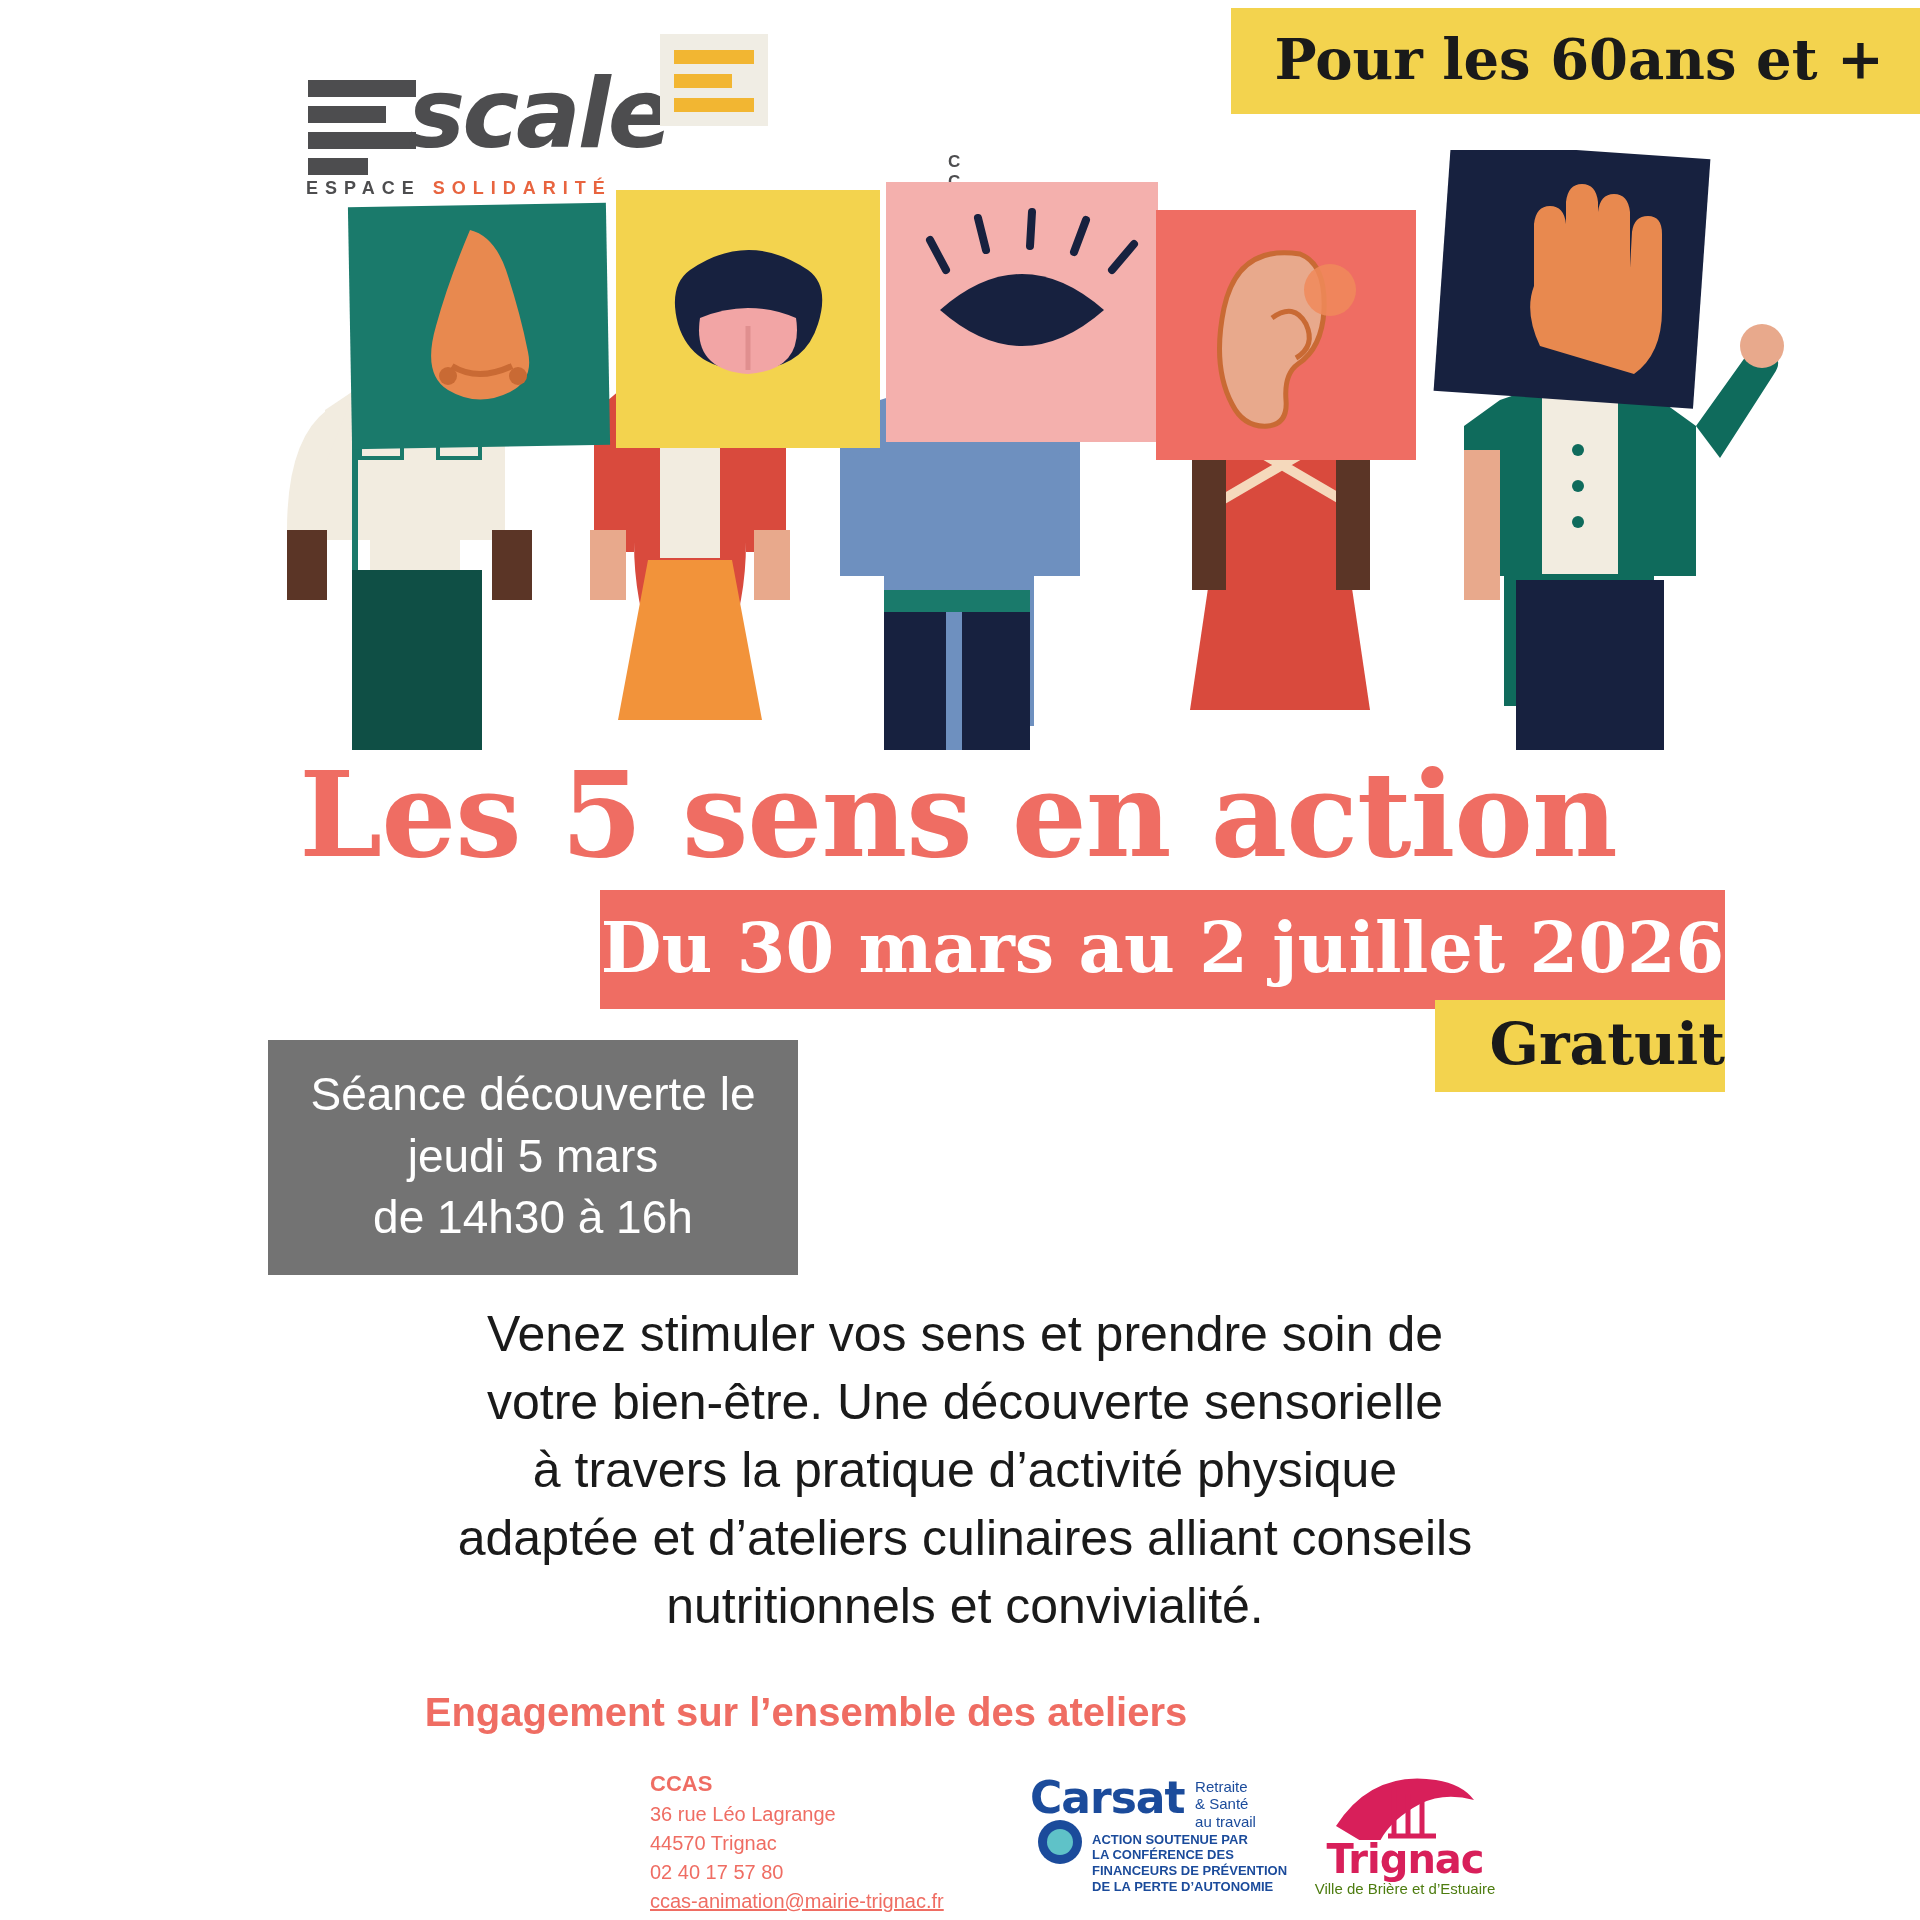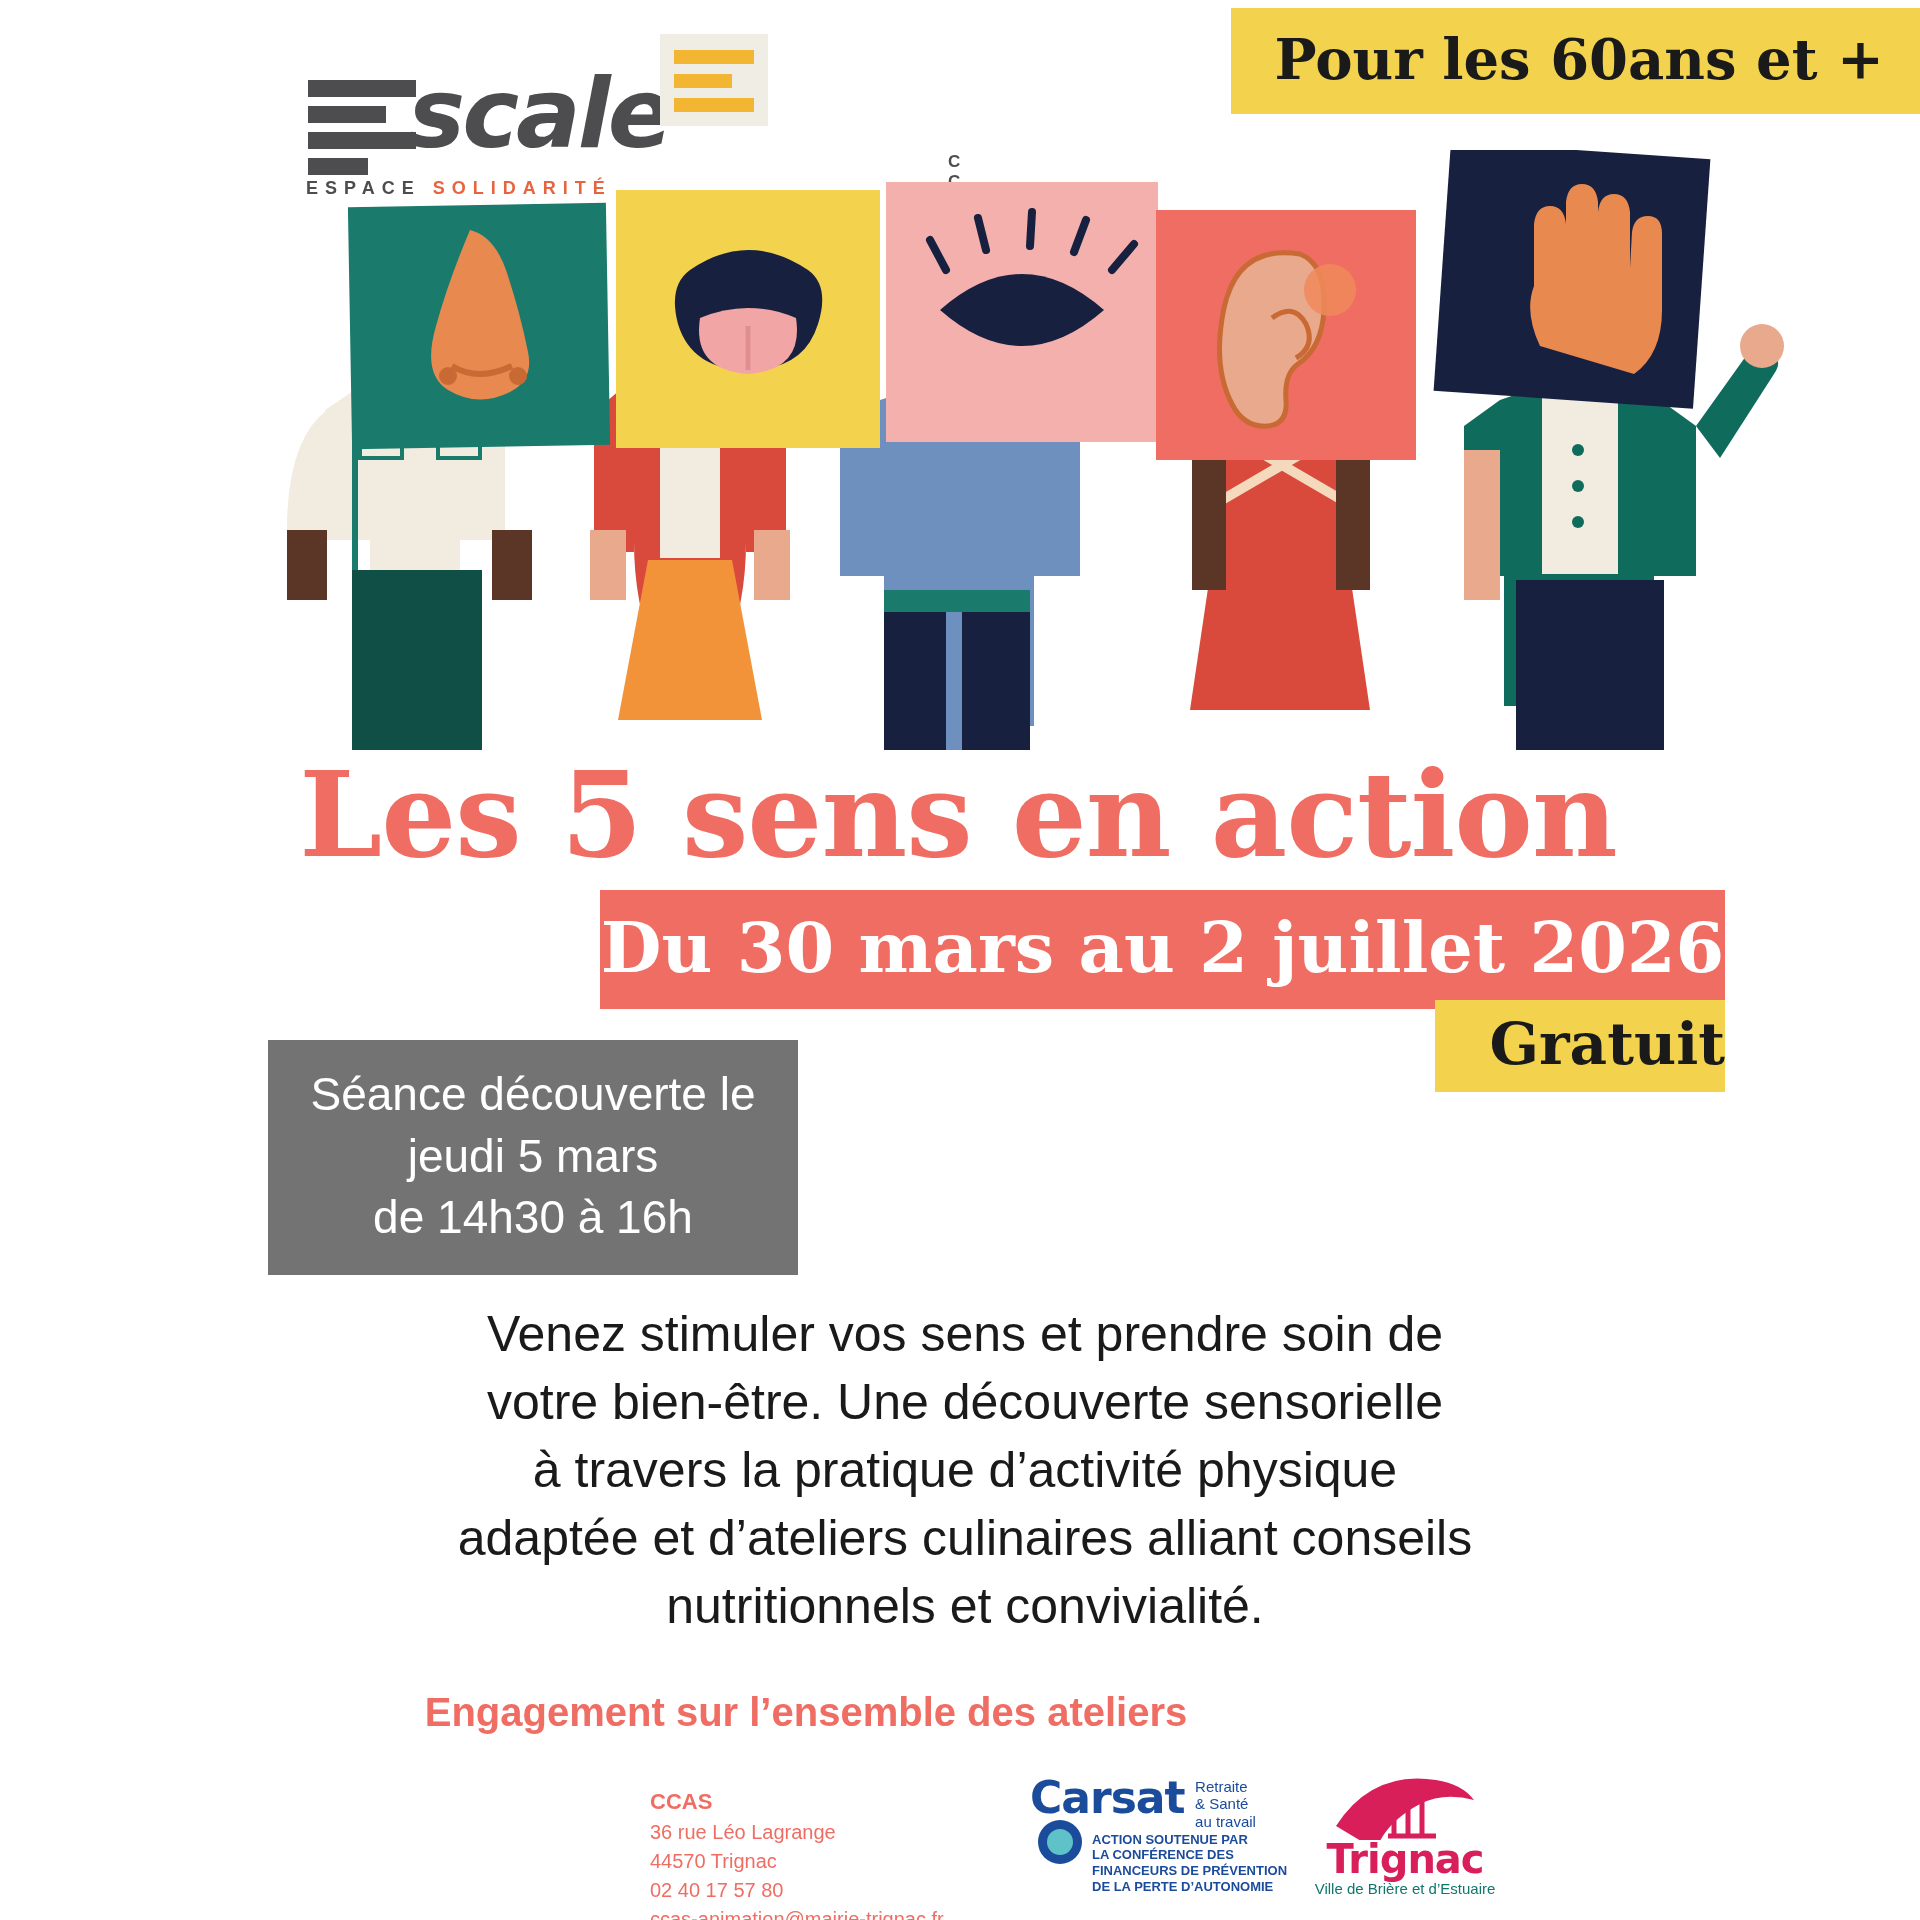--- a/index.html
+++ b/index.html
@@ -199,21 +199,21 @@
     height: 152px;
   }
   .ccas-info {
     position: absolute;
     left: 650px;
     top: 0px;
     font-size: 20px;
     line-height: 1.45;
     color: #ef6d63;
   }
-  .ccas-info .t { font-weight: bold; font-size: 22px; margin-top: 18px; }
+  .ccas-info .t { font-weight: bold; font-size: 22px; }
   .ccas-info .mail { text-decoration: underline; }
 
   .carsat {
     position: absolute;
     left: 1030px;
     top: 4px;
     width: 320px;
   }
   .carsat-word {
     font-family: "DejaVu Sans", sans-serif;
@@ -275,21 +275,21 @@
   .trignac-name {
     font-family: "DejaVu Sans", sans-serif;
     font-weight: bold;
     font-size: 40px;
     color: #d81f5a;
     letter-spacing: -1px;
     margin-top: -4px;
   }
   .trignac-sub {
     font-size: 15px;
-    color: #0f766e;
+    color: #4d7c0f;
     margin-top: -2px;
   }
 </style>
 </head>
 <body>
 
 <div class="logo-block">
   <div class="logo-bars">
     <i></i>
       <i></i>

